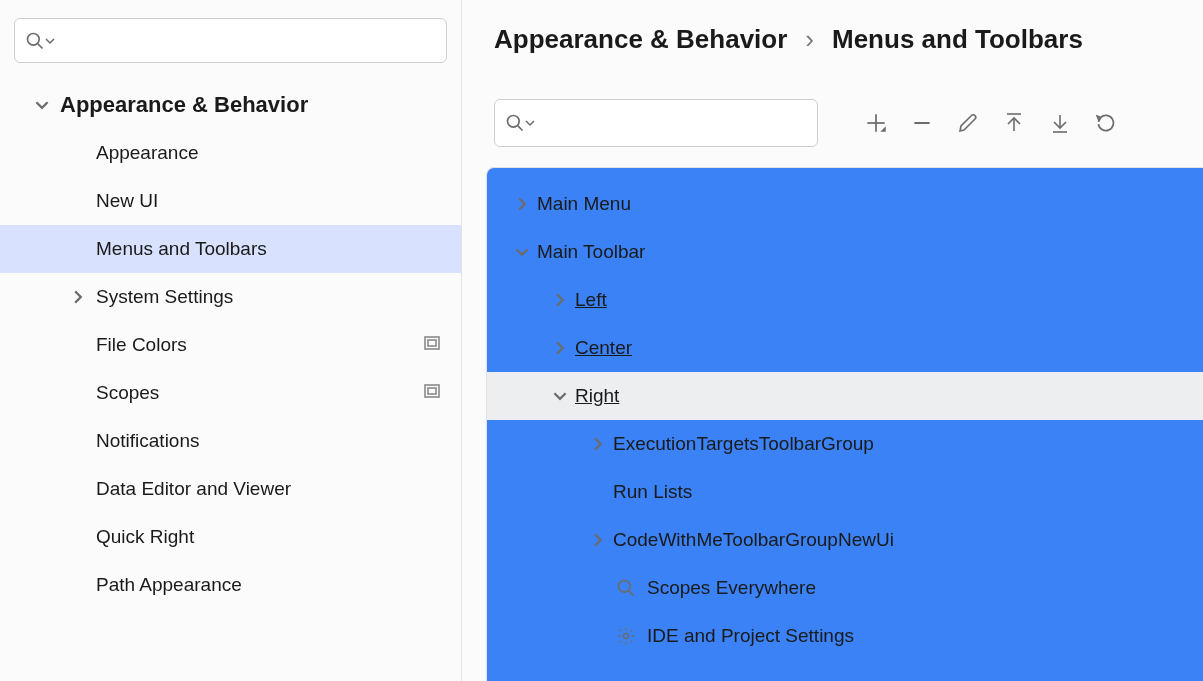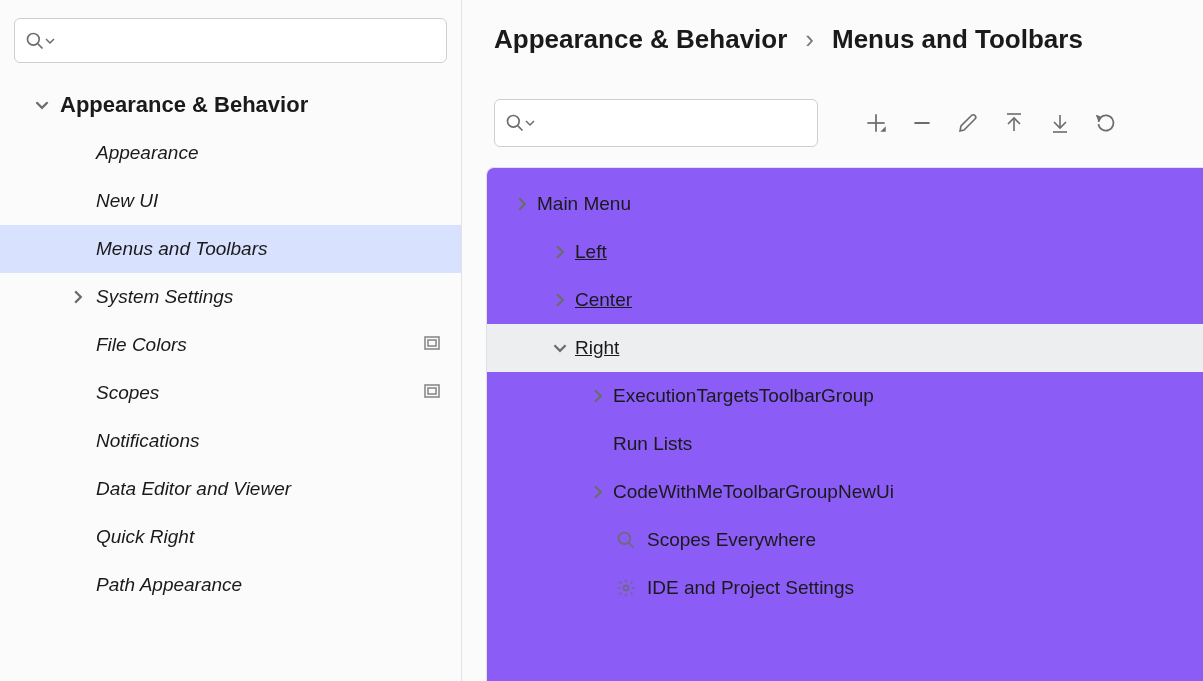--- a/index.html
+++ b/index.html
@@ -48,21 +48,21 @@
   }
   .tree-row {
     display: flex;
     align-items: center;
     height: 48px;
     padding-right: 20px;
     cursor: pointer;
     white-space: nowrap;
   }
   .tree-row.lvl0 { padding-left: 24px; }
-  .tree-row.lvl1 { padding-left: 60px; font-style: italic; }
+  .tree-row.lvl1 { padding-left: 60px; }
   .tree-row .twisty {
     width: 36px;
     display: flex;
     justify-content: center;
     color: #6c6c6e;
   }
   .tree-row .twisty.spacer { visibility: hidden; }
   .tree-row.bold { font-weight: 700; font-size: 22px; }
   .tree-row.selected { background: #d8e2ff; }
   .trail-icon { margin-left: auto; color: #868688; }
@@ -110,21 +110,21 @@
     color: #6c6c6e;
     cursor: pointer;
     border-radius: 4px;
   }
   .main-tree {
     flex: 1;
     margin-left: -8px;
     border: 1px solid #e2e2e4;
     border-right: none;
     border-bottom: none;
-    background: #8b5cf6;
+    background: #3b82f6;
     border-radius: 8px 0 0 0;
     padding-top: 12px;
     overflow: hidden;
   }
   .mt-row {
     display: flex;
     align-items: center;
     height: 48px;
     cursor: pointer;
     padding-right: 16px;
@@ -311,20 +311,28 @@
 
   <div class="main-tree" id="main-tree">
       <div class="mt-row lvl0">
         <span class="twisty">
           <svg width="14" height="14" viewBox="0 0 10 10">
             <path d="M3 1 L7 5 L3 9" stroke="#6c6c6e" stroke-width="1.6" fill="none"></path>
           </svg>
         </span>
         <span>Main Menu</span>
       </div>
+      <div class="mt-row lvl0">
+        <span class="twisty">
+          <svg width="14" height="14" viewBox="0 0 10 10">
+            <path d="M1 3 L5 7 L9 3" stroke="#6c6c6e" stroke-width="1.6" fill="none"></path>
+          </svg>
+        </span>
+        <span>Main Toolbar</span>
+      </div>
       <div class="mt-row lvl1">
         <span class="twisty">
           <svg width="14" height="14" viewBox="0 0 10 10">
             <path d="M3 1 L7 5 L3 9" stroke="#6c6c6e" stroke-width="1.6" fill="none"></path>
           </svg>
         </span>
         <span>Left</span>
       </div>
       <div class="mt-row lvl1">
         <span class="twisty">

